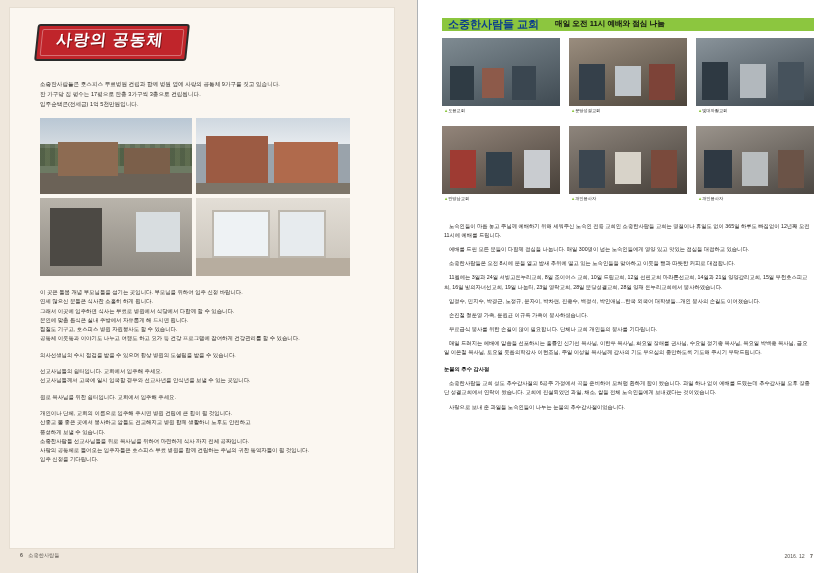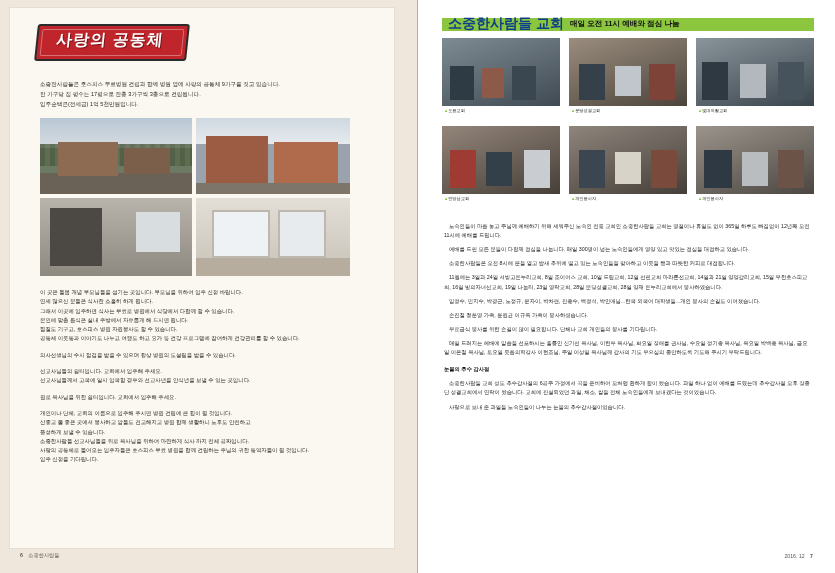--- a/index.html
+++ b/index.html
@@ -95,22 +95,22 @@
     background:#ffffff;
   }
   .head-green{
     position:absolute;left:24px;top:18px;width:372px;height:13px;
     background:#8cc63f;
   }
   .head-title{
     position:absolute;left:30px;top:16px;width:372px;height:16px;
     display:flex;align-items:center;
   }
-  .head-title .t1{color:#0c3f8c;font-size:14px;font-weight:bold;}
-  .head-title .t2{color:#111;font-size:7.6px;font-weight:bold;margin-left:6px;}
+  .head-title .t1{color:#0c3f8c;font-size:11px;font-weight:bold;}
+  .head-title .t2{color:#111;font-size:7.6px;font-weight:bold;margin-left:16px;}
 
   .photos-right{position:absolute;left:24px;top:38px;width:372px;height:168px;}
   .rp{position:absolute;overflow:hidden;background:#6b6f73;}
   .rp .warm{position:absolute;left:0;top:0;right:0;bottom:0;}
   .cap{position:absolute;font-size:4.2px;color:#222;}
   .cap .dot{color:#8cc63f;}
 
   .rtext{
     position:absolute;left:26px;top:222px;width:368px;
     font-size:5.3px;line-height:1.72;color:#201d1b;

